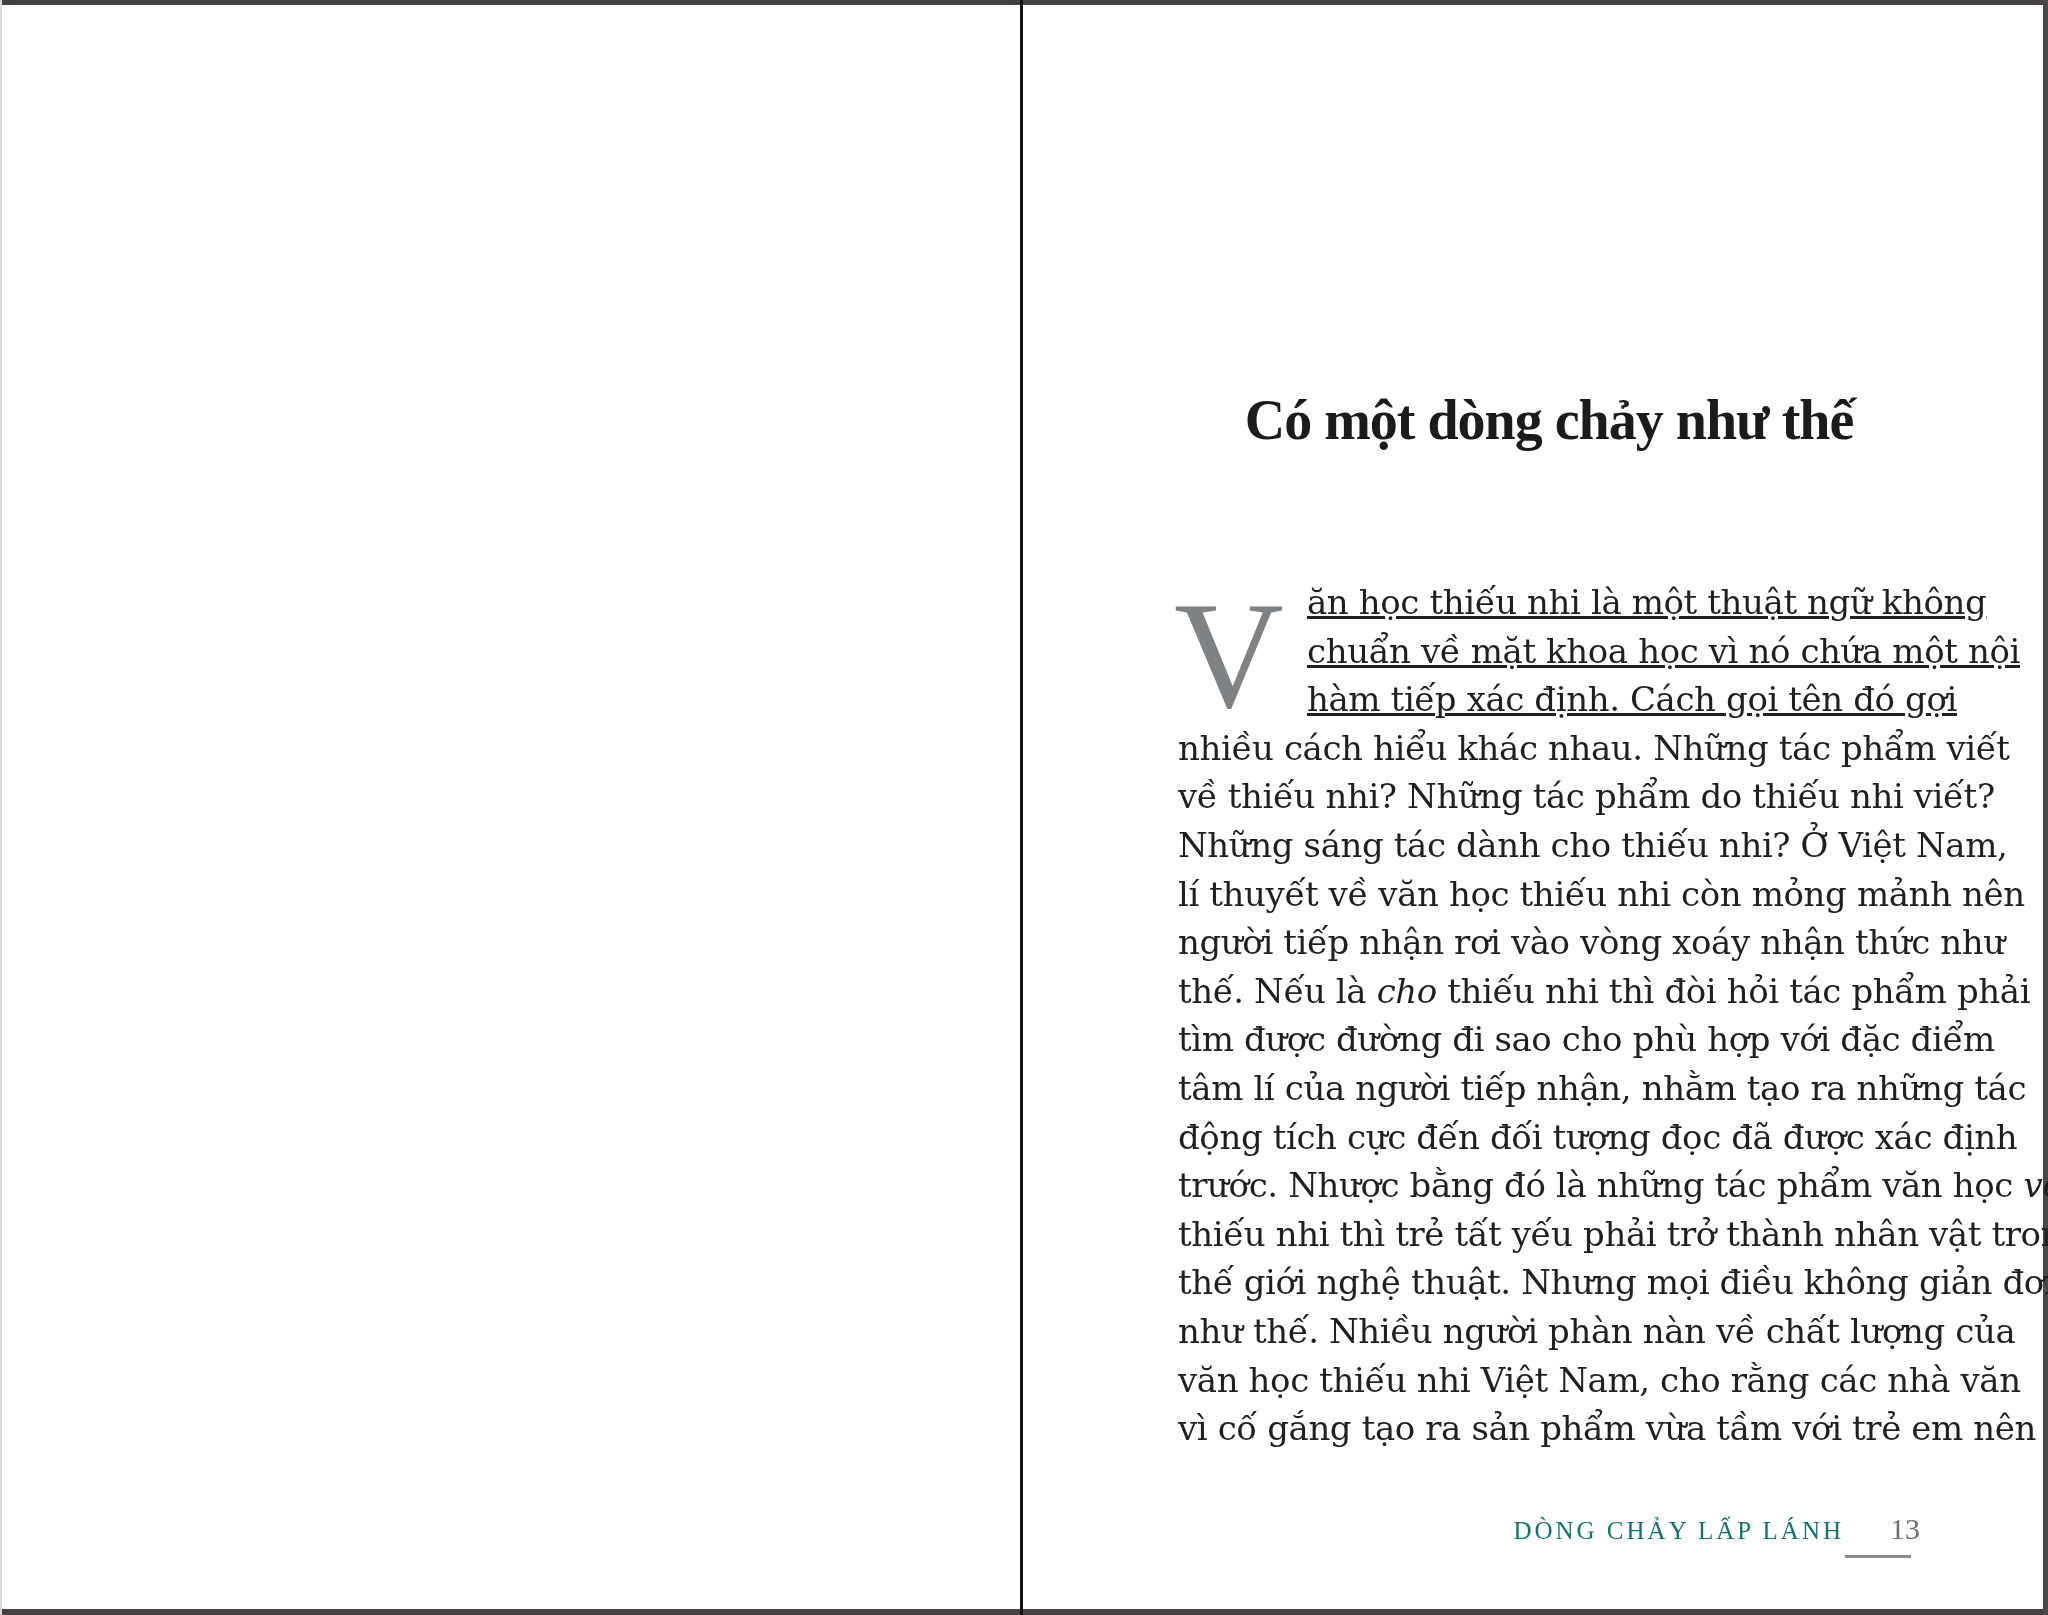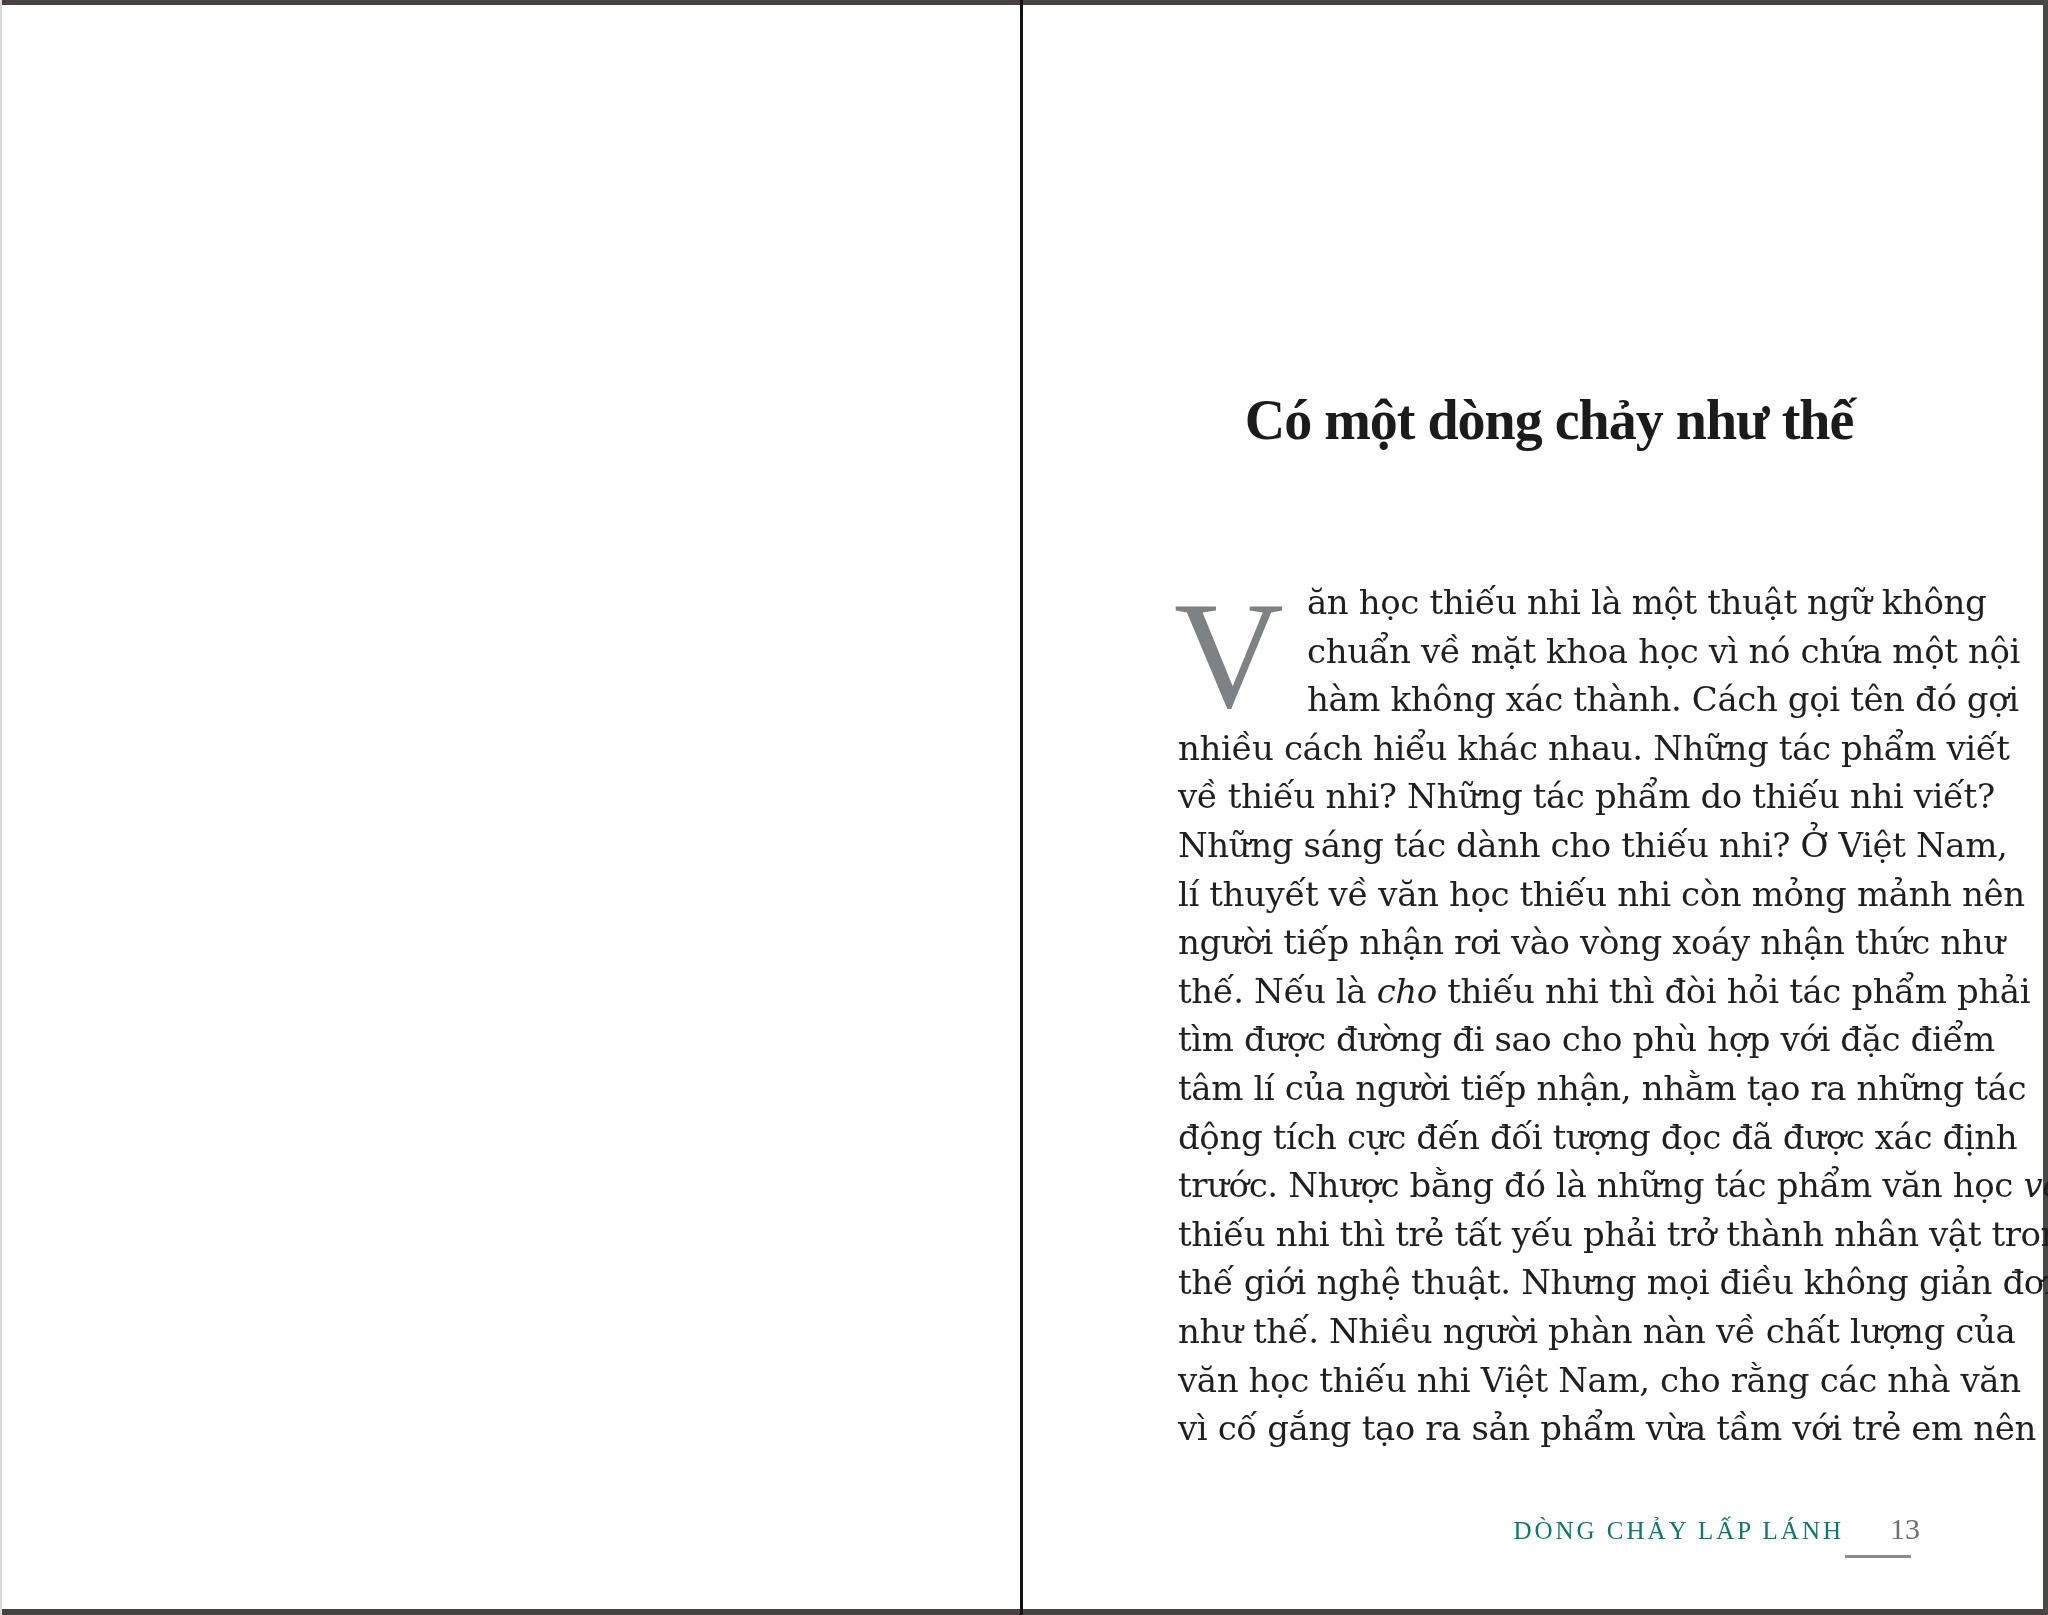--- a/index.html
+++ b/index.html
@@ -32,21 +32,21 @@
     position:absolute;left:-4px;top:2px;
     font-size:152px;line-height:1;color:#7e8285;
     font-family:"Liberation Serif","DejaVu Serif",serif;
   }
   .line{
     width:742px;height:48.6px;line-height:48.6px;
     font-size:34px;color:#1f1f1f;letter-spacing:-0.4px;
     text-align:justify;text-align-last:justify;
     white-space:nowrap;box-sizing:border-box;
   }
-  .line.indented{width:613px;margin-left:129px;}
+  .line.indented{width:613px;margin-left:129px;text-decoration:underline;}
   .line .em{font-style:italic;}
 
   .footer{
     position:absolute;left:0;top:1507px;width:742px;
     display:flex;justify-content:flex-end;align-items:baseline;gap:46px;
   }
   .running-title{
     font-size:25px;letter-spacing:3px;color:#0f766e;
     font-family:"Liberation Serif","DejaVu Serif",serif;
   }
@@ -70,21 +70,21 @@
 <div class="right-page">
   <div class="column">
 
     <h1 class="chapter-title">Có một dòng chảy như thế</h1>
 
     <div class="body-block">
       <span class="dropcap">V</span>
       <div id="lines">
           <div class="line indented"><span>ăn học thiếu nhi là một thuật ngữ không</span></div>
           <div class="line indented"><span>chuẩn về mặt khoa học vì nó chứa một nội</span></div>
-          <div class="line indented"><span>hàm không xác thành. Cách gọi tên đó gợi</span></div>
+          <div class="line indented"><span>hàm tiếp xác định. Cách gọi tên đó gợi</span></div>
           <div class="line"><span>nhiều cách hiểu khác nhau. Những tác phẩm viết</span></div>
           <div class="line"><span>về thiếu nhi? Những tác phẩm do thiếu nhi viết?</span></div>
           <div class="line"><span>Những sáng tác dành cho thiếu nhi? Ở Việt Nam,</span></div>
           <div class="line"><span>lí thuyết về văn học thiếu nhi còn mỏng mảnh nên</span></div>
           <div class="line"><span>người tiếp nhận rơi vào vòng xoáy nhận thức như</span></div>
           <div class="line"><span>thế. Nếu là </span><span class="em">cho</span><span> thiếu nhi thì đòi hỏi tác phẩm phải</span></div>
           <div class="line"><span>tìm được đường đi sao cho phù hợp với đặc điểm</span></div>
           <div class="line"><span>tâm lí của người tiếp nhận, nhằm tạo ra những tác</span></div>
           <div class="line"><span>động tích cực đến đối tượng đọc đã được xác định</span></div>
           <div class="line"><span>trước. Nhược bằng đó là những tác phẩm văn học </span><span class="em">về</span></div>

